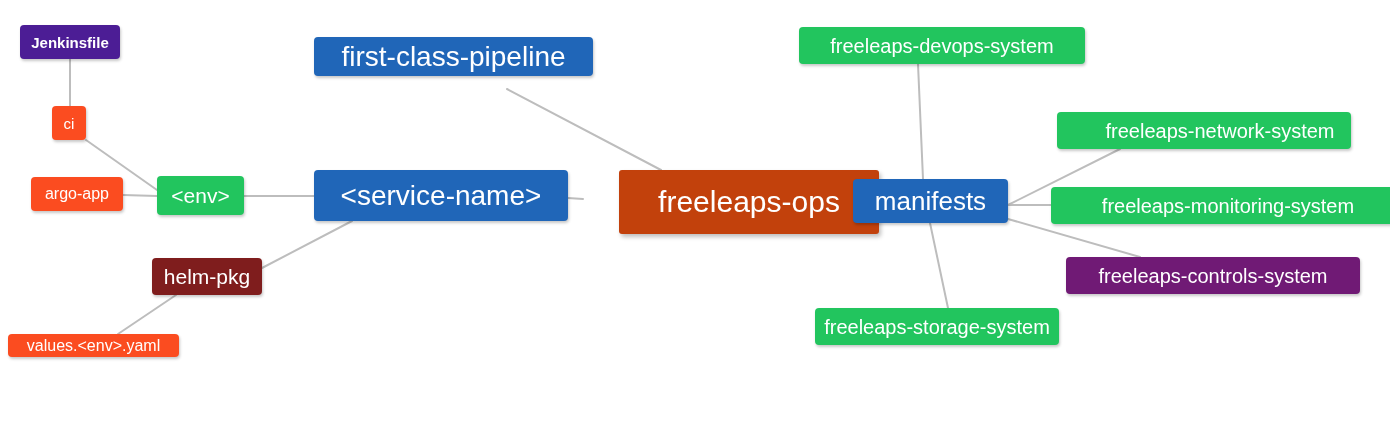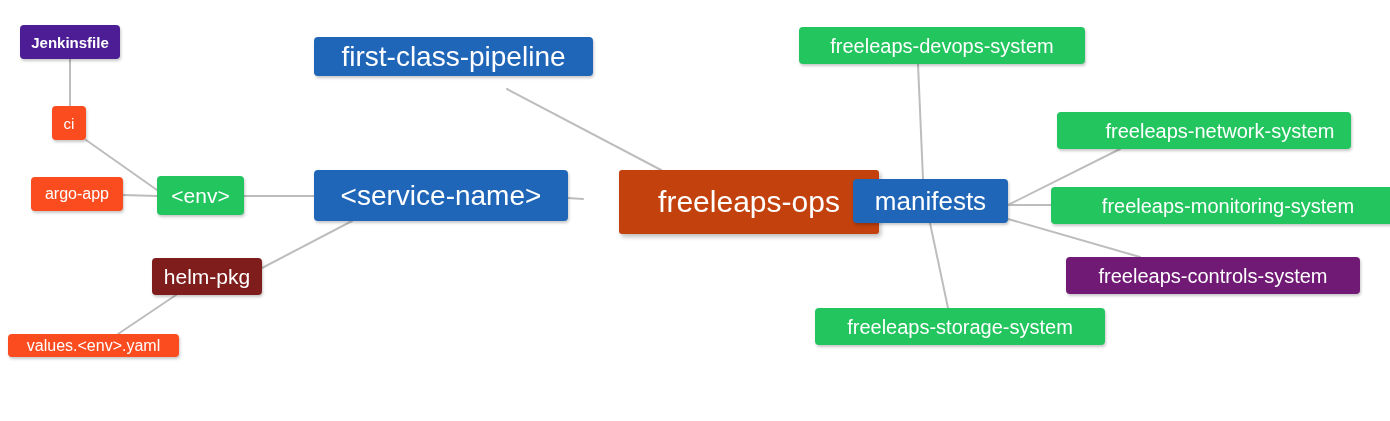--- a/index.html
+++ b/index.html
@@ -107,17 +107,17 @@
       </div>
       <div class="node" style="left: 1057px; top: 112px; width: 294px; height: 37px; background: rgb(34, 197, 94); font-size: 20px; padding-left: 32px;">
         <span class="node-label">freeleaps-network-system</span>
       </div>
       <div class="node" style="left: 1051px; top: 187px; width: 354px; height: 37px; background: rgb(34, 197, 94); font-size: 20px;">
         <span class="node-label">freeleaps-monitoring-system</span>
       </div>
       <div class="node" style="left: 1058px; top: 257px; width: 294px; height: 37px; background: #701a75; font-size: 20px; margin-left: 8px;">
         <span class="node-label">freeleaps-controls-system</span>
       </div>
-      <div class="node" style="left: 815px; top: 308px; width: 290px; height: 37px; background: rgb(34, 197, 94); font-size: 20px;">
+      <div class="node" style="left: 815px; top: 308px; width: 244px; height: 37px; background: rgb(34, 197, 94); font-size: 20px;">
         <span class="node-label">freeleaps-storage-system</span>
       </div>
     </div>
 </div>
 
 </body></html>

